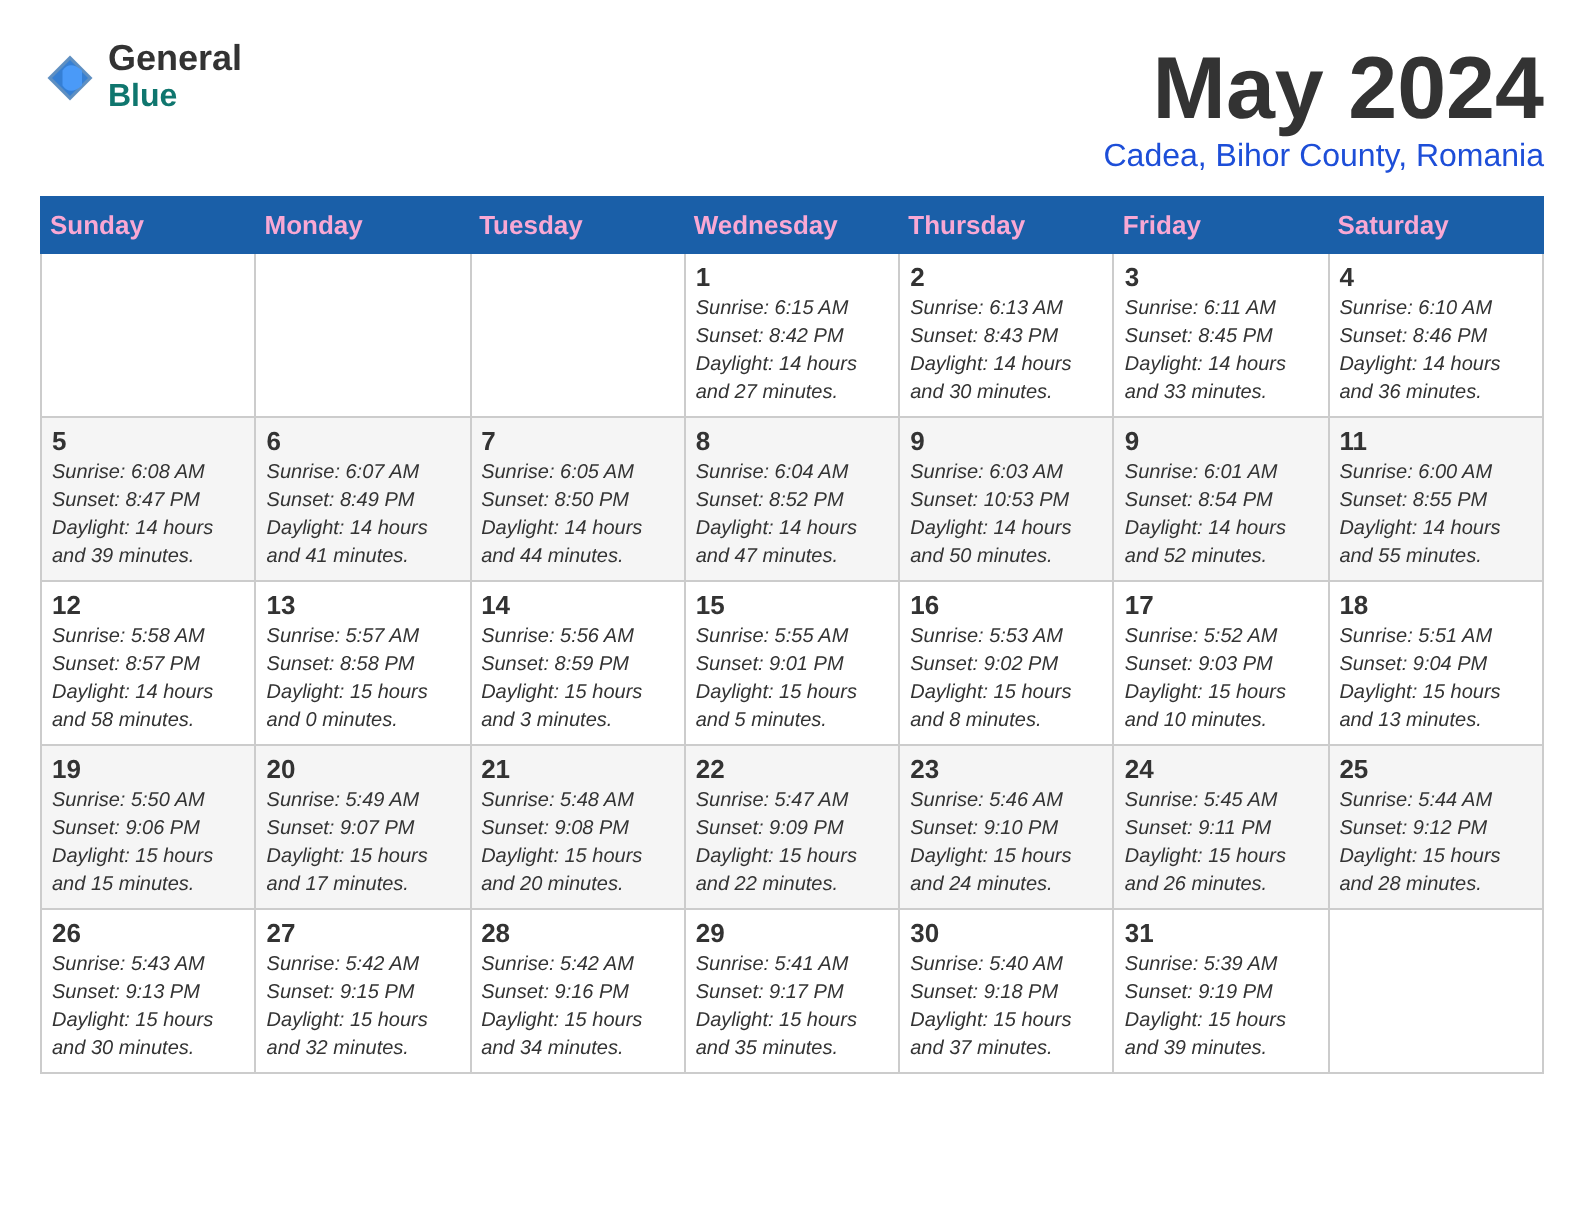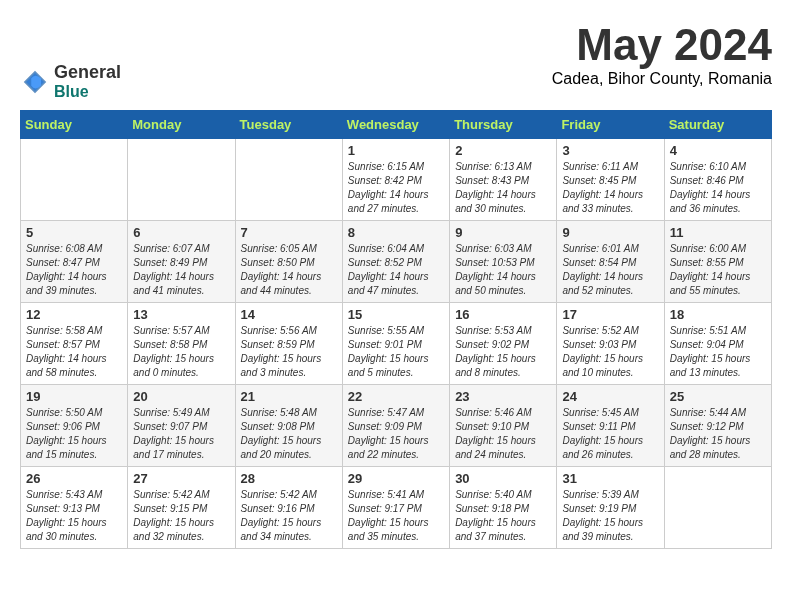--- a/index.html
+++ b/index.html
@@ -13,21 +13,20 @@
     .header {
       display: flex;
       justify-content: space-between;
       align-items: flex-start;
       margin-bottom: 10px;
     }
     .logo {
       display: flex;
       align-items: center;
       gap: 4px;
-      margin-top: 43px;
     }
     .logo-text {
       display: flex;
       flex-direction: column;
       line-height: 1.1;
     }
     .logo-general {
       font-size: 18px;
       font-weight: bold;
       color: #333;
@@ -44,30 +43,30 @@
     .title-area {
       text-align: right;
     }
     .month-title {
       font-size: 44px;
       font-weight: bold;
       color: #333;
     }
     .location-title {
       font-size: 16px;
-      color: #000000;
+      color: #1d4ed8;
     }
     .calendar {
       width: 100%;
       border-collapse: collapse;
       border: 1px solid #ccc;
     }
     .calendar th {
       background: #1a5fa8;
-      color: #bef264;
+      color: #f9a8d4;
       font-size: 13px;
       font-weight: bold;
       padding: 6px 4px;
       text-align: left;
       border: 1px solid #1a5fa8;
     }
     .calendar td {
       border: 1px solid #ccc;
       vertical-align: top;
       padding: 4px 5px;

